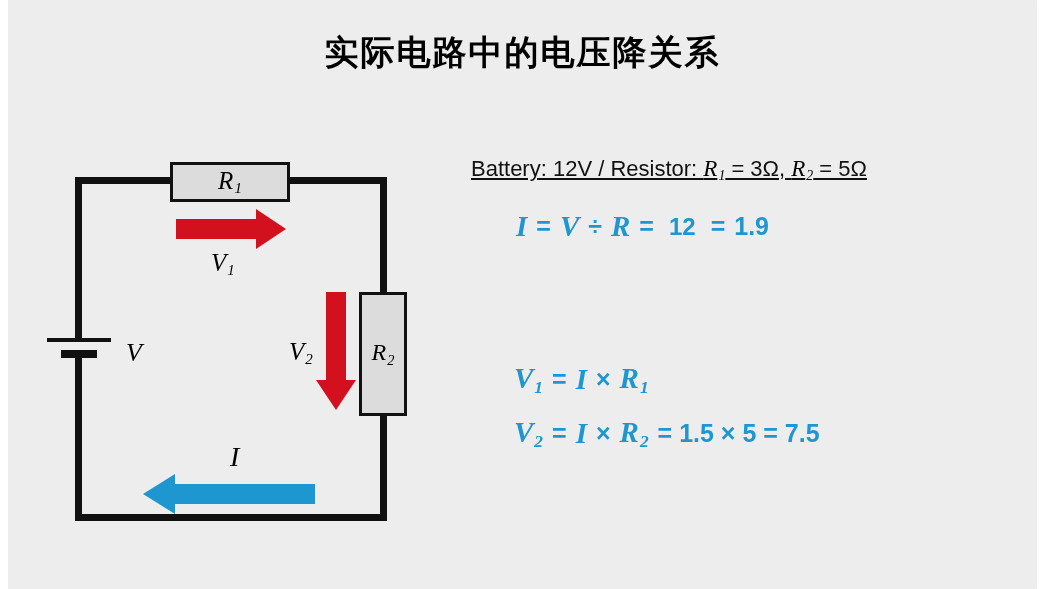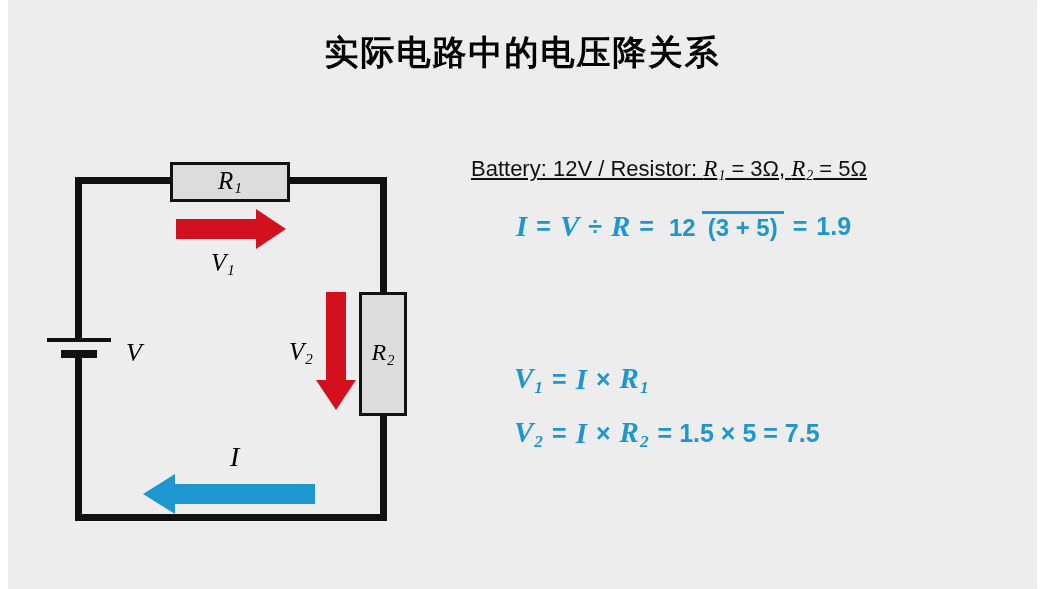--- a/index.html
+++ b/index.html
@@ -52,21 +52,21 @@
   .head-i  { left: 135px; top: 474px; width: 0; height: 0;
              border-right: 32px solid var(--blue,#1e96cf);
              border-top: 20px solid transparent; border-bottom: 20px solid transparent; }
   
   .given { position: absolute; left: 463px; top: 156px; font-size: 22px; color: #111; white-space: pre; text-decoration: underline; }
   .given .mvar { font-size: 23px; }
   .eq { position: absolute; display: flex; align-items: center; gap: 9px; color: var(--blue,#1e96cf); }
   .eq .mvar { color: var(--blue,#1e96cf); font-weight: bold; font-size: 29px; }
   .op { font-family: "Liberation Sans", sans-serif; font-style: normal; font-weight: bold; font-size: 25px; color: var(--blue,#1e96cf); }
   .eq-current { left: 508px; top: 210px; }
-  .frac { display: inline-flex; flex-direction: row; align-items: flex-end; line-height: 1.15; }
+  .frac { display: inline-flex; flex-direction: column; align-items: flex-start; line-height: 1.15; }
   .frac .num { font-weight: bold; font-size: 24px; padding: 0 6px; }
   .frac .den { font-weight: bold; font-size: 24px; padding: 0 6px; border-top: 3px solid var(--blue,#1e96cf); }
   .eq-v1 { left: 506px; top: 362px; }
   .eq-v2 { left: 506px; top: 416px; }
 </style>
 </head>
 <body>
 
 <div class="stage">
 
@@ -109,21 +109,20 @@
 
     <div class="eq eq-current">
       <span class="mvar">I</span>
       <span class="op">=</span>
       <span class="mvar">V</span>
       <span class="op">÷</span>
       <span class="mvar">R</span>
       <span class="op">=</span>
       <span class="frac">
         <span class="num">12</span>
-        <span class="den">(3 + 5)</span>
       </span>
       <span class="op">=</span>
       <span class="op">1.9</span>
     </div>
 
     <div class="eq eq-v1">
       <span class="mvar"><span>V</span><span class="msub">1</span></span>
       <span class="op">=</span>
       <span class="mvar">I</span>
       <span class="op">×</span>

